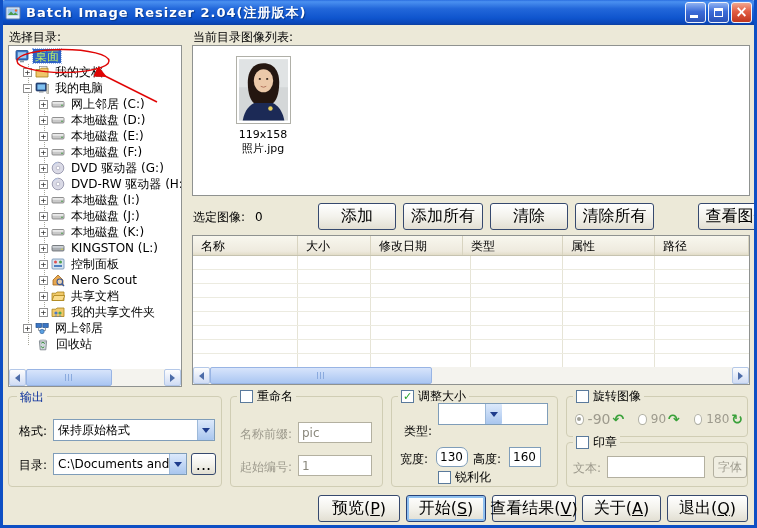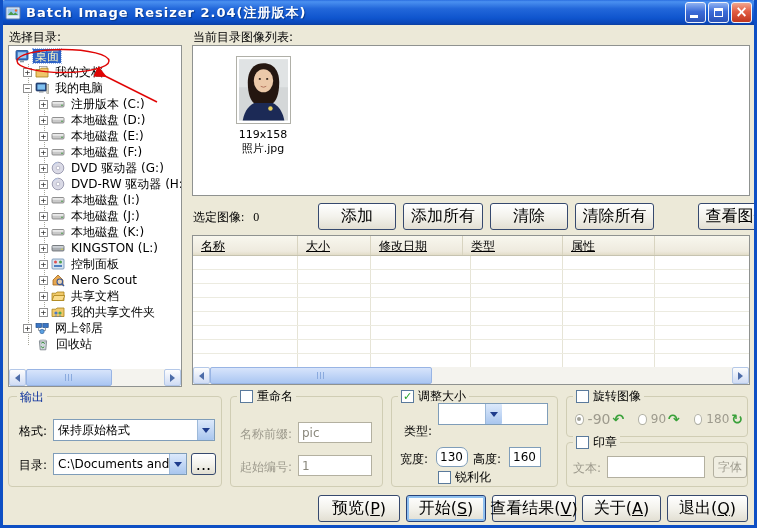--- a/index.html
+++ b/index.html
@@ -25,42 +25,42 @@
   .panel{position:absolute;background:#fff;border:1px solid #8f9290;}
   .tree-panel{left:5px;top:20px;width:174px;height:342px;overflow:hidden;}
   .img-panel{left:189px;top:20px;width:558px;height:151px;}
   
   .tree-rows{position:absolute;left:0;top:2px;right:0;}
   .tree-row{height:16px;display:flex;align-items:center;padding-left:4px;font-size:12px;white-space:nowrap;}
   .t-sp{flex:none;}
   .expander{flex:none;width:9px;height:9px;border:1px solid #919191;background:#fff;color:#333;font-size:9px;line-height:7px;text-align:center;margin-right:3px;font-family:"DejaVu Sans Mono",monospace;}
   .t-ico{flex:none;width:16px;height:14px;margin-right:2px;}
   .t-lbl{padding:0 2px;line-height:14px;}
-  .t-lbl.sel{background:#2f63c5;color:#fef9c3;outline:1px dotted #9db9e8;}
+  .t-lbl.sel{background:#2f63c5;color:#bef264;outline:1px dotted #9db9e8;}
   .vdots{position:absolute;border-left:1px dotted #a8a89c;width:0;}
   .annot{position:absolute;left:0;top:0;pointer-events:none;z-index:6;}
   
   .photo{position:absolute;left:44px;top:11px;width:53px;height:66px;border:2px solid #fff;outline:1px solid #b0b0a8;}
   .photo svg{display:block;}
   .thumb-cap{position:absolute;left:20px;width:100px;text-align:center;font-size:11px;color:#000;}
   
   .hscroll{position:absolute;height:17px;background:#f4f3ee;display:flex;}
   .sb-btn{flex:none;width:17px;height:17px;border:1px solid #b4c8e8;border-radius:2px;background:linear-gradient(180deg,#fdfdfd,#d0dcf4);display:flex;align-items:center;justify-content:center;}
   .sb-tri-l{width:0;height:0;border-top:4px solid transparent;border-bottom:4px solid transparent;border-right:5px solid #4d6ca8;}
   .sb-tri-r{width:0;height:0;border-top:4px solid transparent;border-bottom:4px solid transparent;border-left:5px solid #4d6ca8;}
   .sb-track{flex:1;position:relative;}
   .sb-thumb{position:absolute;top:0;height:17px;border:1px solid #98b4e4;border-radius:2px;background:linear-gradient(180deg,#d7e4fb,#aac6f2);display:flex;align-items:center;justify-content:center;}
   .sb-grip{width:8px;height:7px;background:repeating-linear-gradient(90deg,#8aaade 0 1px,transparent 1px 3px);}
   
   .btn{border:1px solid #36496e;border-radius:3px;background:linear-gradient(180deg,#ffffff 0%,#f3f2ec 50%,#e2dfd2 100%);font-size:16px;color:#000;display:flex;align-items:center;justify-content:center;white-space:nowrap;cursor:default;}
   .action-row{position:absolute;left:315px;top:178px;display:flex;gap:7px;}
   .action-row .btn{height:27px;}
   
   .table-panel{left:189px;top:210px;width:558px;height:150px;overflow:hidden;}
-  .thead{display:flex;height:20px;background:linear-gradient(180deg,#f8f7ee,#eeeade 80%,#e2ddc8);border-bottom:1px solid #c6c3b0;text-decoration:underline;}
+  .thead{display:flex;height:20px;background:linear-gradient(180deg,#f8f7ee,#eeeade 80%,#e2ddc8);border-bottom:1px solid #c6c3b0;}
   .th{font-size:12px;color:#000;padding:2px 0 0 8px;border-right:1px solid #d8d4c0;white-space:nowrap;overflow:hidden;}
   .trow{display:flex;height:14px;border-bottom:1px solid #ecebe0;}
   .td{border-right:1px solid #e6e4d6;height:100%;}
   
   .group{position:absolute;border:1px solid #d0cdb4;border-radius:4px;}
   .grp-title{position:absolute;top:-8px;left:8px;background:#ece9d8;padding:0 3px;font-size:12px;color:#0a2f9c;white-space:nowrap;}
   .grp-check{position:absolute;top:-9px;left:6px;background:#ece9d8;padding:0 3px;font-size:12px;color:#000;display:flex;align-items:center;gap:4px;white-space:nowrap;}
   .cb{width:13px;height:13px;border:1px solid #5a7a9c;background:#fff;display:inline-flex;align-items:center;justify-content:center;font-size:11px;font-weight:bold;color:#23a323;line-height:1;}
   .glabel{position:absolute;font-size:12px;white-space:nowrap;}
   .gray{color:#9d9a8d;}
@@ -147,21 +147,21 @@
             <span class="t-lbl">我的电脑</span>
           </div>
           <div class="tree-row">
             <span class="t-sp" style="width: 26px;"></span>
             <span class="expander">+</span>
             <span class="t-ico"><svg width="14" height="14" viewBox="0 0 14 14">
                 <rect x="1" y="4.5" width="12" height="5.5" rx="1" fill="#c9c9c9" stroke="#7a7a7a" stroke-width="0.8"></rect>
                 <rect x="1.6" y="5" width="10.8" height="1.8" fill="#e9e9e9"></rect>
                 <circle cx="11" cy="8.3" r="0.8" fill="#3a9a3a"></circle>
               </svg></span>
-            <span class="t-lbl">注册版本 (C:)</span>
+            <span class="t-lbl">网上邻居 (C:)</span>
           </div>
           <div class="tree-row">
             <span class="t-sp" style="width: 26px;"></span>
             <span class="expander">+</span>
             <span class="t-ico"><svg width="14" height="14" viewBox="0 0 14 14">
                 <rect x="1" y="4.5" width="12" height="5.5" rx="1" fill="#c9c9c9" stroke="#7a7a7a" stroke-width="0.8"></rect>
                 <rect x="1.6" y="5" width="10.8" height="1.8" fill="#e9e9e9"></rect>
                 <circle cx="11" cy="8.3" r="0.8" fill="#3a9a3a"></circle>
               </svg></span>
             <span class="t-lbl">本地磁盘 (D:)</span>
@@ -345,39 +345,40 @@
           <ellipse cx="22.5" cy="21" rx="1.2" ry="1" fill="#2a1a12"></ellipse>
           <ellipse cx="30.5" cy="21" rx="1.2" ry="1" fill="#2a1a12"></ellipse>
           <path d="M23.5,29 Q26.5,31 29.5,29" stroke="#b0705a" fill="none" stroke-width="1"></path>
           <circle cx="34" cy="53" r="2.4" fill="#e8d060"></circle>
         </svg>
       </div>
       <div class="thumb-cap" style="top:82px;">119x158</div>
       <div class="thumb-cap" style="top:95px;">照片.jpg</div>
     </div>
 
-    <div class="lbl" style="left:190px;top:184px;font-family:Liberation Serif, serif;">
+    <div class="lbl" style="left:190px;top:184px;">
       <span>选定图像:</span>
       <span style="margin-left:6px;">0</span>
     </div>
     <div class="action-row" id="actionRow">
         <div class="btn" style="width: 78px;">添加</div>
         <div class="btn" style="width: 80px;">添加所有</div>
         <div class="btn" style="width: 78px;">清除</div>
         <div class="btn" style="width: 79px;">清除所有</div>
         <div class="btn" style="width: 79px; margin-left: 37px;">查看图像</div>
       </div>
 
     <div class="panel table-panel">
       <div class="thead" id="thead">
           <div class="th" style="width: 105px;">名称</div>
           <div class="th" style="width: 73px;">大小</div>
           <div class="th" style="width: 92px;">修改日期</div>
           <div class="th" style="width: 100px;">类型</div>
           <div class="th" style="width: 92px;">属性</div>
+          <div class="th" style="width: 94px; flex: 1 1 0%;">路径</div>
         </div>
       <div id="tbody">
           <div class="trow">
             <div class="td" style="width: 105px;"></div>
             <div class="td" style="width: 73px;"></div>
             <div class="td" style="width: 100px;"></div>
             <div class="td" style="width: 92px;"></div>
             <div class="td" style="width: 92px;"></div>
             <div class="td" style="width: 94px; flex: 1 1 0%; border-right: none;"></div>
           </div>

